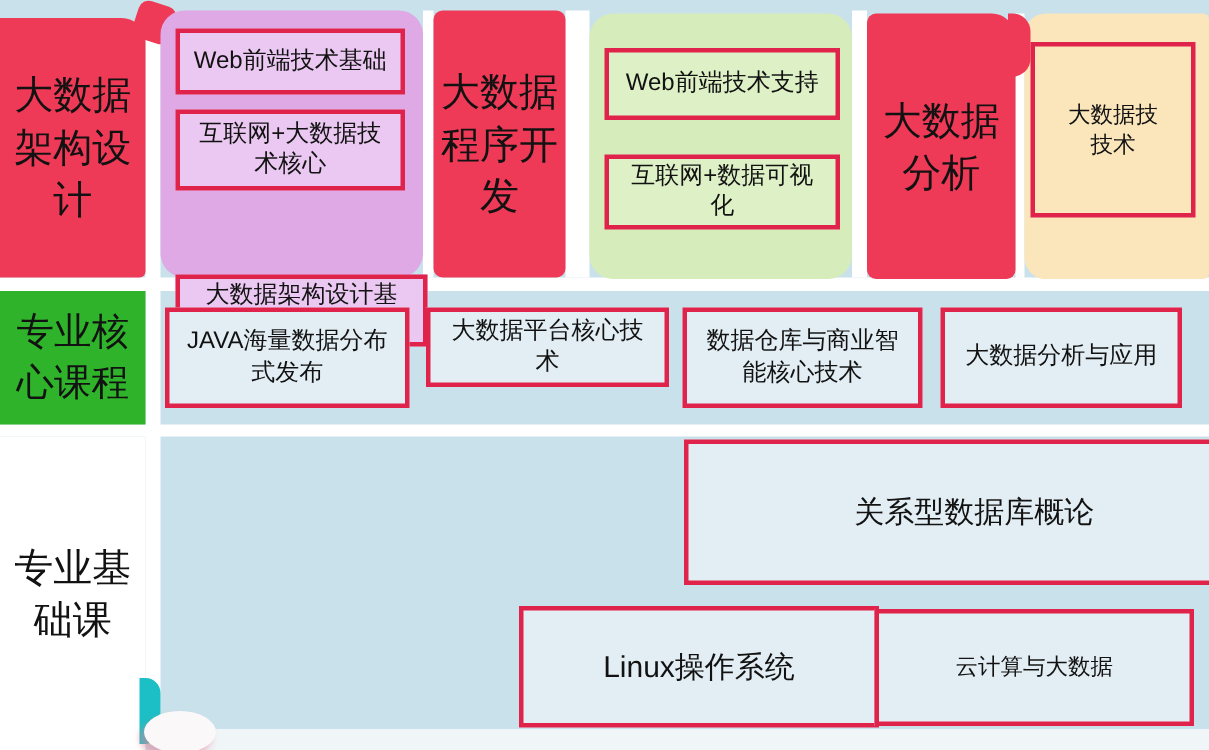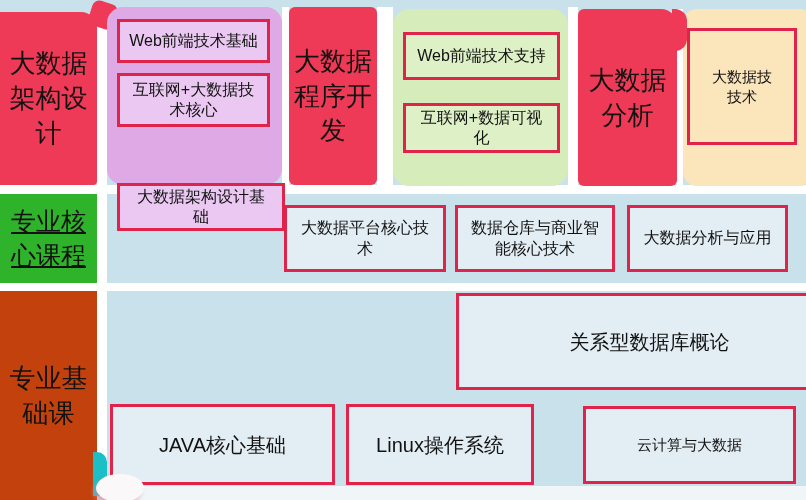--- a/index.html
+++ b/index.html
@@ -63,35 +63,36 @@
   <div class="abs pillar txt f-pillar" style="left:578px;top:9px;width:99px;height:177px;border-radius:6px 16px 6px 6px;">大数据
 分析</div>
 
   <div class="abs panel" style="left:683px;top:9px;width:123px;height:177px;background:#fbe5bb;border-radius:14px 4px 4px 14px;">
     <div class="cbox peachbox f-tiny" style="left:4px;top:19px;width:110px;height:117px;padding:0 6px;">大数据技
 技术</div>
   </div>
 
   <div class="abs decor" style="left:672px;top:9px;width:15px;height:42px;background:#ee3a56;border-radius:0 12px 12px 0;"></div>
 
-  <div class="abs txt f-pillar" style="left:0;top:194px;width:97px;height:89px;background:#2fb32b;z-index:2;font-size:25px;text-decoration:underline;">专业核
+  <div class="abs txt f-pillar" style="left:0;top:194px;width:97px;height:89px;background:#2fb32b;z-index:2;font-size:25px;">专业核
 心课程</div>
 
-  <div class="cbox bluebox f-small" style="left:284px;top:205px;width:162px;height:67px;z-index:2;">大数据平台核心技
+  <div class="cbox bluebox f-small" style="left:110px;top:205px;width:163px;height:67px;z-index:2;">JAVA海量数据分布
+式发布</div>
+  <div class="cbox bluebox f-small" style="left:284px;top:205px;width:162px;height:53px;z-index:2;">大数据平台核心技
 术</div>
   <div class="cbox bluebox f-small" style="left:627px;top:205px;width:161px;height:67px;z-index:2;">大数据分析与应用</div>
   <div class="cbox bluebox f-small" style="left:455px;top:205px;width:160px;height:67px;z-index:2;">数据仓库与商业智
 能核心技术</div>
 
-  <div class="abs txt f-pillar" style="left:0;top:291px;width:97px;height:209px;background:#c2410c;z-index:2;">专业基
+  <div class="abs txt f-pillar" style="left:0;top:291px;width:97px;height:209px;background:#ffffff;z-index:2;">专业基
 础课</div>
 
   <div class="abs decor" style="left:93px;top:452px;width:14px;height:44px;background:#1cbfc5;border-radius:0 10px 10px 0;"></div>
 
   <div class="cbox bluebox f-big" style="left:456px;top:293px;width:387px;height:97px;z-index:2;">关系型数据库概论</div>
 
-  <div class="cbox bluebox f-big" style="left:110px;top:404px;width:225px;height:81px;z-index:2;">JAVA核心基础</div>
-  <div class="cbox bluebox f-big" style="left:346px;top:404px;width:188px;height:81px;z-index:2;">Linux操作系统</div>
+  <div class="cbox bluebox f-big" style="left:346px;top:404px;width:240px;height:81px;z-index:2;">Linux操作系统</div>
   <div class="cbox bluebox f-tiny" style="left:583px;top:406px;width:213px;height:78px;z-index:2;">云计算与大数据</div>
 
   <div class="abs" style="left:96px;top:474px;width:48px;height:28px;background:#fbf8f9;border-radius:50%;z-index:4;box-shadow:-3px 4px 4px rgba(226,130,150,0.55);"></div>
 
 </div>
 
 </body></html>

